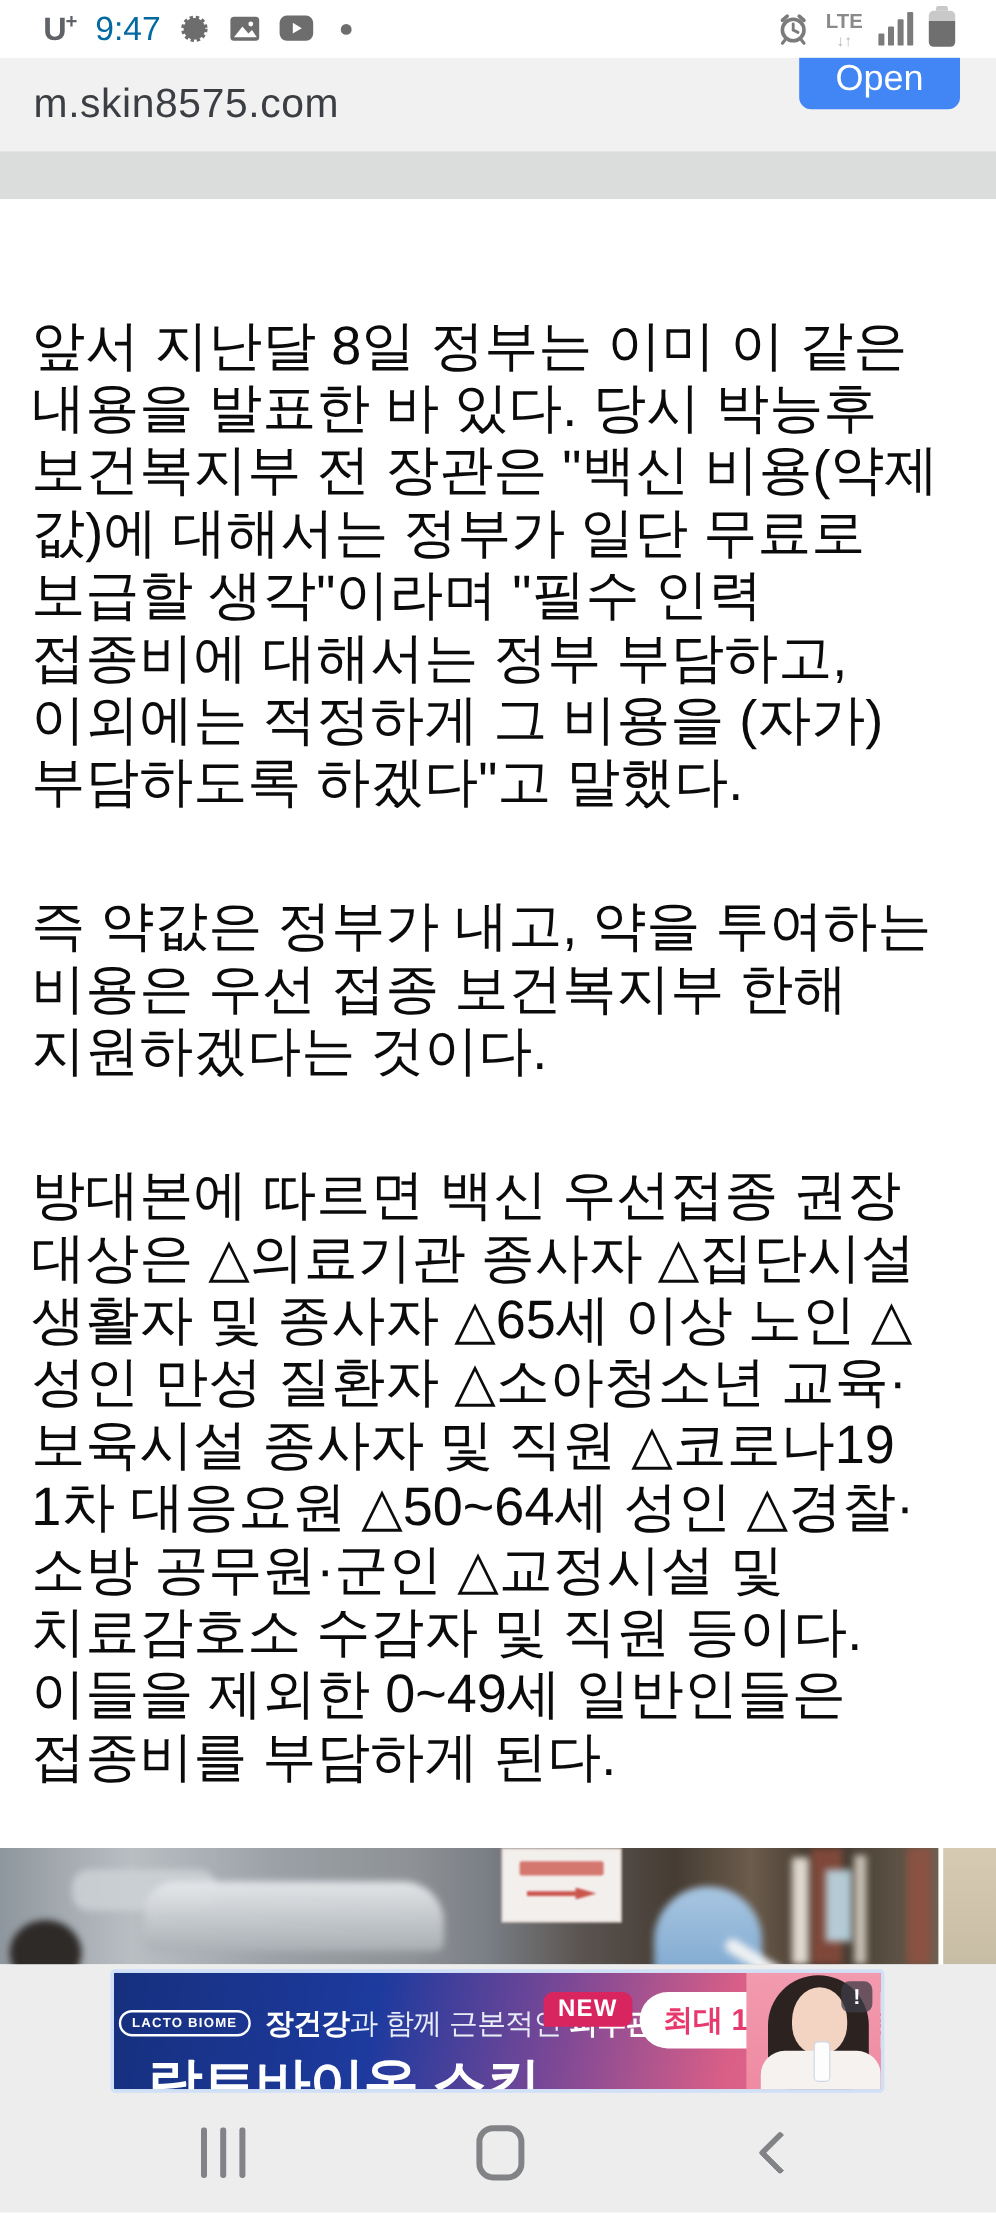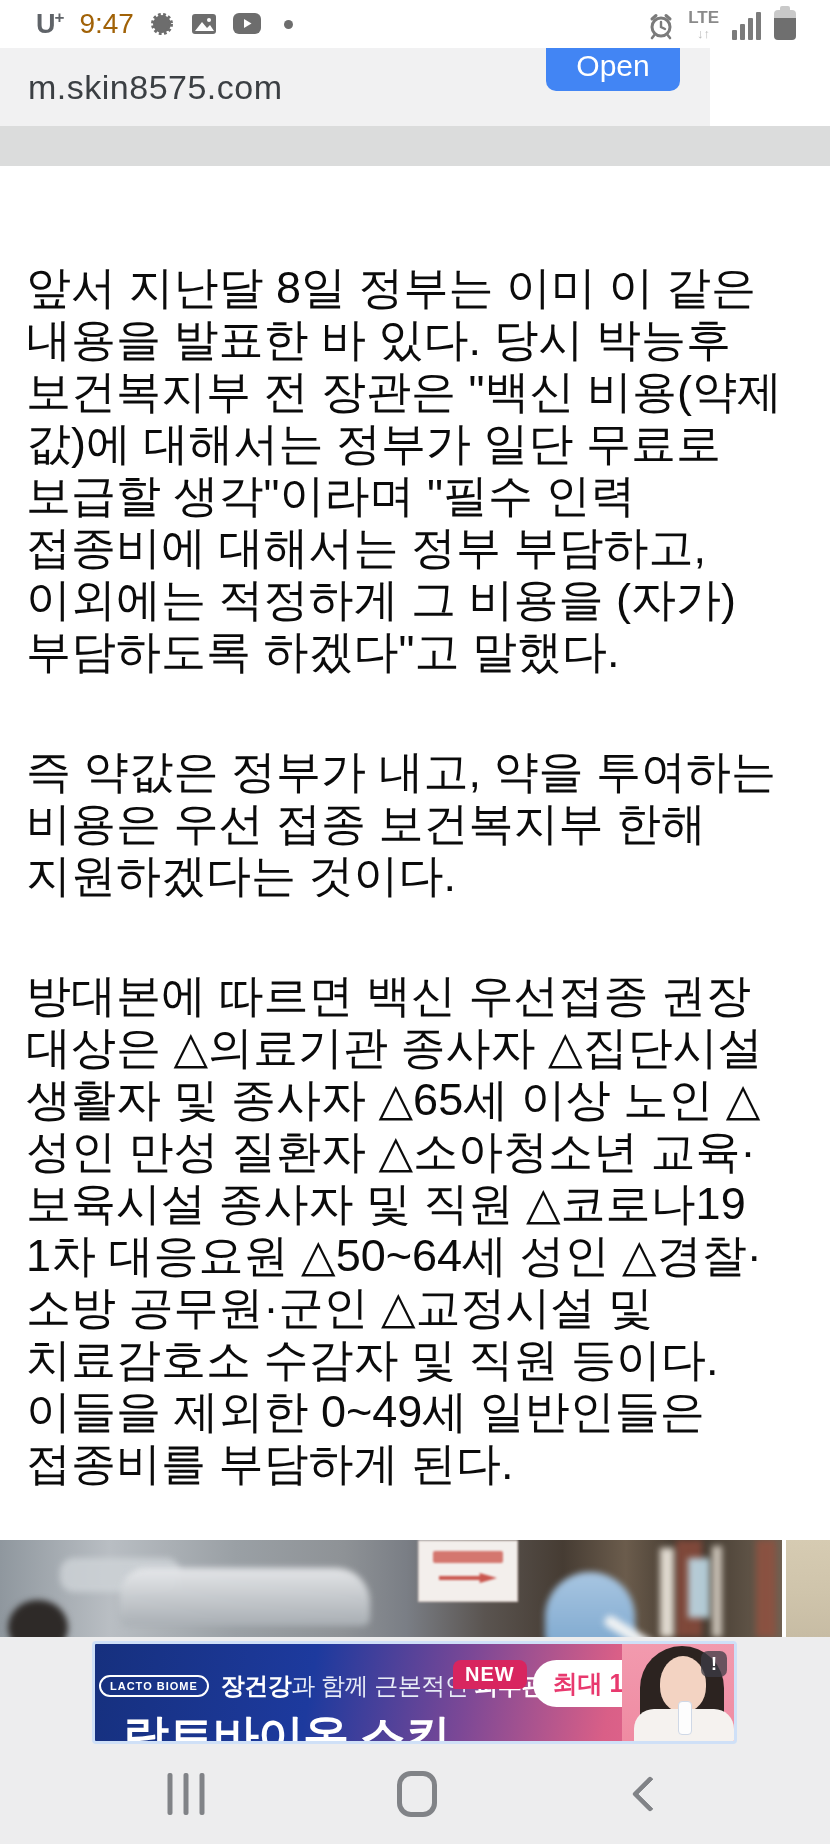--- a/index.html
+++ b/index.html
@@ -10,35 +10,35 @@
   }
   
   .statusbar{
     position:absolute; top:0; left:0; width:830px; height:48px; background:#fff;
     display:flex; align-items:center; justify-content:space-between;
     padding:0 34px 0 36px; z-index:30;
   }
   .sb-left{ display:flex; align-items:center; gap:14px; color:#5f6368; }
   .sb-carrier{ font-size:27px; font-weight:bold; letter-spacing:-1px; }
   .sb-carrier sup{ font-size:17px; }
-  .sb-time{ font-size:28px; color:#a16207; margin-left:2px; }
+  .sb-time{ font-size:28px; color:#0369a1; margin-left:2px; }
   .sb-dot{ width:9px; height:9px; border-radius:50%; background:#6d6d6d; margin-left:8px; }
-  .sb-right{ display:flex; align-items:flex-end; gap:13px; }
+  .sb-right{ display:flex; align-items:center; gap:13px; }
   .lte{ display:flex; flex-direction:column; align-items:center; line-height:1; }
   .lte-txt{ font-size:17px; font-weight:bold; color:#8a8a8a; }
   .lte-arrows{ font-size:13px; color:#b9b9b9; margin-top:1px; }
   .sigbars{ display:flex; align-items:flex-end; gap:3px; height:28px; }
   .sigbars i{ display:block; width:5px; background:#7b7b7b; border-radius:1px; }
   .battery{ position:relative; width:22px; height:30px; border-radius:4px;
     background:linear-gradient(to top,#6f6f6f 72%,#c9c9c9 72%); }
   .battery:before{ content:""; position:absolute; top:-4px; left:6px; width:10px; height:4px;
     background:#c9c9c9; border-radius:2px 2px 0 0; }
   
   .urlstrip{
-    position:absolute; top:48px; left:0; width:710px; height:78px;
+    position:absolute; top:48px; left:0; width:830px; height:78px;
     background:#f1f1f2; overflow:hidden; z-index:20;
   }
   .url-text{ position:absolute; left:28px; top:50%; transform:translateY(-50%);
     font-size:34px; color:#3b3f43; letter-spacing:0.5px; }
   .open-btn{ position:absolute; right:30px; top:-14px; width:134px; height:57px;
     background:#4285f4; color:#fff; border:none; border-radius:10px;
     font-size:30px; font-family:inherit; display:flex; align-items:flex-end;
     justify-content:center; padding-bottom:8px; }
   .grayband{ position:absolute; top:126px; left:0; width:830px; height:40px; background:#dbdcdc; }
   

